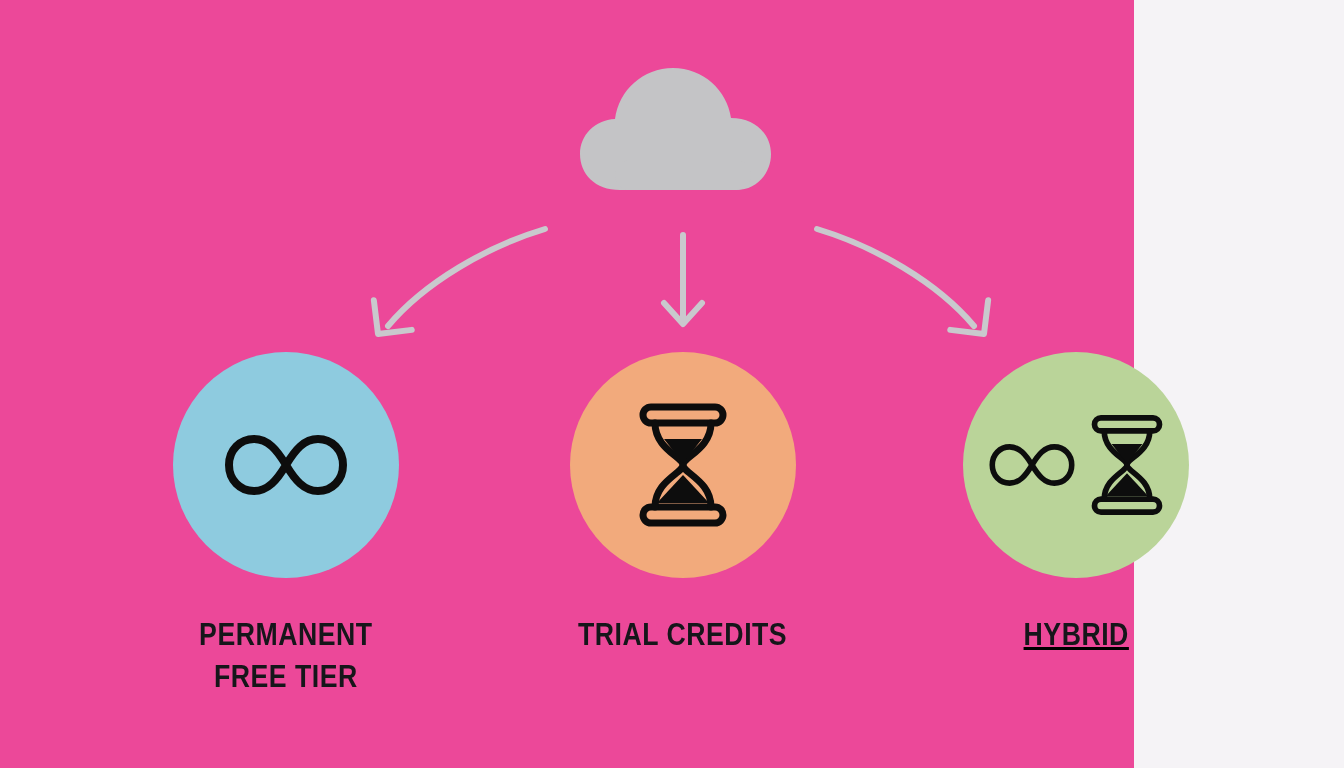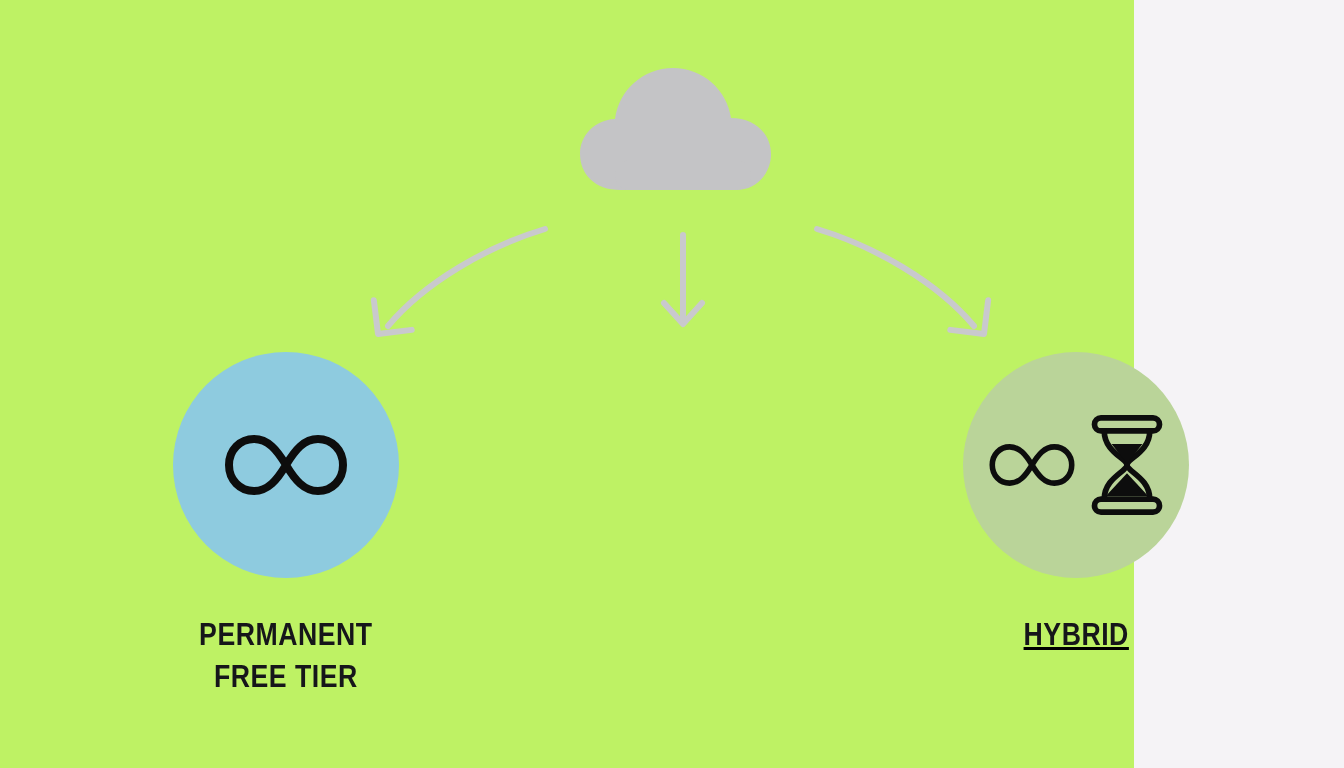--- a/index.html
+++ b/index.html
@@ -10,21 +10,21 @@
     width: 1344px;
     height: 768px;
     overflow: hidden;
     background: #f5f3f6;
     font-family: "Liberation Sans", "DejaVu Sans", sans-serif;
   }
   #stage {
     position: relative;
     width: 1134px;
     height: 768px;
-    background: #bef264;
+    background: #ec4899;
   }
   
   #cloud-source {
     position: absolute;
     left: 575px;
     top: 62px;
     width: 216px;
     height: 132px;
   }
   
@@ -132,20 +132,40 @@
                    C112 11 123 22 123 37
                    C123 52 112 63 98 63
                    C84 63 75 52 66 37 Z" fill="none" stroke="#0d0d0d" stroke-width="8" stroke-linecap="round" stroke-linejoin="round"></path>
         </svg>
       </div>
     </div>
     <div class="option-label">PERMANENT
 FREE TIER</div>
   </div>
 
+  <div id="option-trial-credits" class="option-column">
+    <div class="option-circle circle-orange">
+      <div class="icon-cluster">
+        <svg width="96" height="128" viewBox="0 0 96 128">
+
+          <rect x="8" y="6" width="80" height="16" rx="8" fill="none" stroke="#0d0d0d" stroke-width="7"></rect>
+
+          <rect x="8" y="106" width="80" height="16" rx="8" fill="none" stroke="#0d0d0d" stroke-width="7"></rect>
+
+          <path d="M20 22 C20 48 48 56 48 64 C48 72 20 80 20 106" fill="none" stroke="#0d0d0d" stroke-width="7" stroke-linecap="round"></path>
+          <path d="M76 22 C76 48 48 56 48 64 C48 72 76 80 76 106" fill="none" stroke="#0d0d0d" stroke-width="7" stroke-linecap="round"></path>
+
+          <path d="M29 38 L67 38 L48 62 Z" fill="#0d0d0d"></path>
+
+          <path d="M22 102 L48 74 L74 102 Z" fill="#0d0d0d"></path>
+        </svg>
+      </div>
+    </div>
+    <div class="option-label">TRIAL CREDITS</div>
+  </div>
 
   <div id="option-hybrid" class="option-column">
     <div class="option-circle circle-green">
       <div class="icon-cluster">
         <svg width="92" height="52" viewBox="0 0 132 74">
           <path d="M66 37
                    C57 22 48 11 34 11
                    C20 11 9 22 9 37
                    C9 52 20 63 34 63
                    C48 63 57 52 66 37

